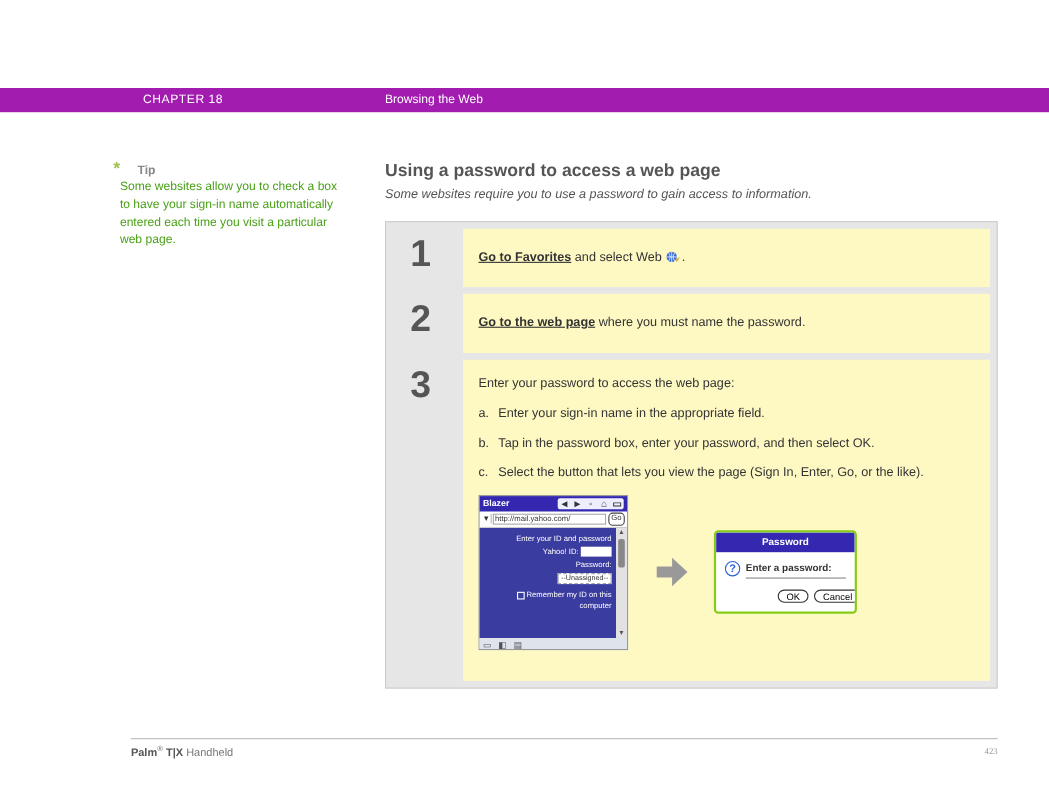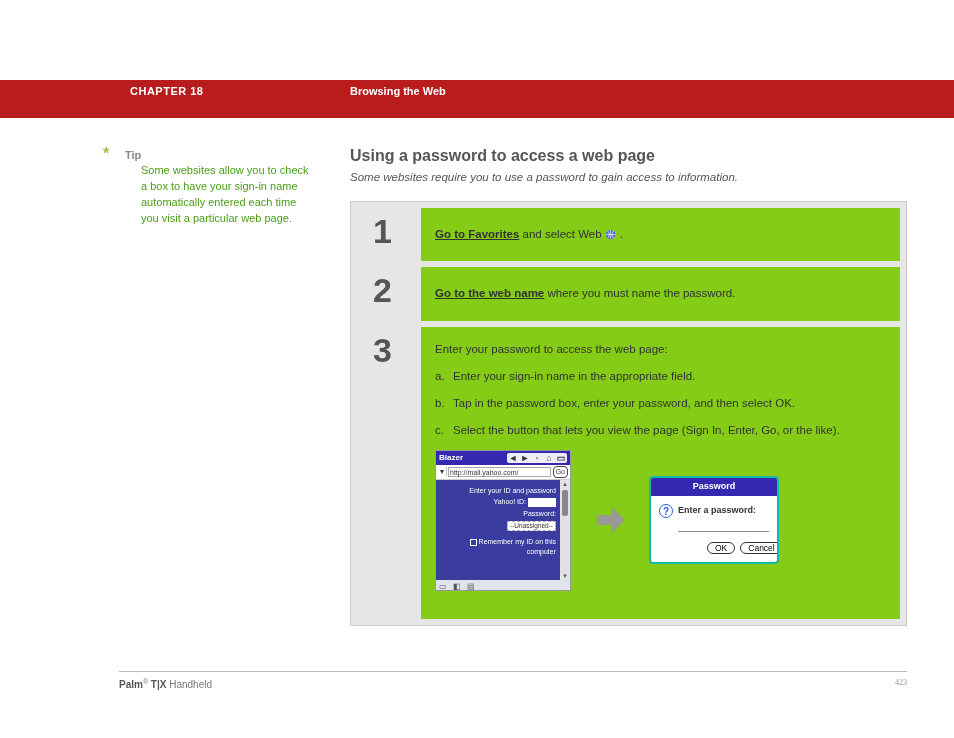--- a/index.html
+++ b/index.html
@@ -9,24 +9,24 @@
     width: 954px;
     height: 738px;
     position: relative;
     color: #333;
   }
   .orange-bar {
     position: absolute;
     top: 80px;
     left: 0;
     right: 0;
-    height: 38px;
-    background: #b91c1c;
+    height: 22px;
+    background: #a21caf;
     color: #fff;
-    font-weight: bold;
+    font-weight: normal;
     font-size: 11px;
   }
   .orange-bar .chapter { position: absolute; left: 130px; top: 5px; letter-spacing: 0.5px; }
   .orange-bar .title { position: absolute; left: 350px; top: 5px; text-align: center; }
 
   .sidebar {
     position: absolute;
     left: 105px;
     top: 149px;
     width: 210px;
@@ -43,21 +43,21 @@
   .sidebar .tip-label {
     color: #888;
     font-weight: bold;
     font-size: 11px;
     margin-left: 20px;
     display: block;
     margin-bottom: 2px;
   }
   .sidebar .tip-body {
     color: #4aa018;
-    margin-left: 36px;
+    margin-left: 4px;
     line-height: 1.45;
     display: block;
   }
 
   .main {
     position: absolute;
     left: 350px;
     top: 147px;
     width: 557px;
   }
@@ -88,21 +88,21 @@
   .step-num {
     width: 64px;
     min-width: 64px;
     font-size: 34px;
     font-weight: bold;
     color: #555;
     padding: 6px 0 0 16px;
     line-height: 1;
   }
   .step-body {
-    background: #84cc16;
+    background: #fef9c3;
     flex: 1;
     padding: 14px 14px 14px 14px;
     font-size: 11.5px;
     color: #333;
     line-height: 1.5;
   }
   .step-body.small-pad { padding: 18px 14px; }
   .link-u { font-weight: bold; text-decoration: underline; color: #333; cursor: pointer; }
   .web-icon {
     display: inline-block;
@@ -241,21 +241,21 @@
     gap: 5px;
     padding: 1px 3px;
   }
   .blazer .bottombar span {
     width: 9px; height: 8px; font-size: 8px; color: #555;
   }
 
   
   .pwd-dialog {
     width: 130px;
-    border: 2px solid #14b8a6;
+    border: 2px solid #84cc16;
     border-radius: 4px;
     background: #fff;
     font-size: 9px;
     overflow: hidden;
   }
   .pwd-dialog .dlg-title {
     background: #3428b0;
     color: #fff;
     font-weight: bold;
     text-align: center;
@@ -274,21 +274,21 @@
     color: #2b5fd6;
     font-weight: bold;
     font-size: 10px;
     text-align: center;
     line-height: 13px;
     flex-shrink: 0;
   }
   .pwd-dialog .dlg-body .prompt-line {
     font-weight: bold;
     border-bottom: 1px solid #888;
-    padding-bottom: 14px;
+    padding-bottom: 2px;
     flex: 1;
   }
   .pwd-dialog .dlg-buttons {
     padding: 6px 8px 8px 8px;
     text-align: left;
     display: flex;
     gap: 5px;
     margin-left: 48px;
   }
   .pwd-dialog .dlg-buttons button {
@@ -359,21 +359,21 @@
               <path d="M1 7h10M6 2v10M3 3c2 3 2 5 0 8M9 3c-2 3-2 5 0 8" stroke="#fff" stroke-width="0.7" fill="none"></path>
               <path d="M9 10l5-3-3 5-1-2z" fill="#e0a030"></path>
             </svg>
         </span><span>.</span>
       </div>
     </div>
 
     <div class="step">
       <div class="step-num">2</div>
       <div class="step-body small-pad">
-        <span class="link-u">Go to the web name</span><span> where you must name the password.</span>
+        <span class="link-u">Go to the web page</span><span> where you must name the password.</span>
       </div>
     </div>
 
     <div class="step">
       <div class="step-num">3</div>
       <div class="step-body">
         <span>Enter your password to access the web page:</span>
         <ul class="substeps">
           <li><span class="lbl">a.</span><span>Enter your sign-in name in the appropriate field.</span></li>
           <li><span class="lbl">b.</span><span>Tap in the password box, enter your password, and then select OK.</span></li>

